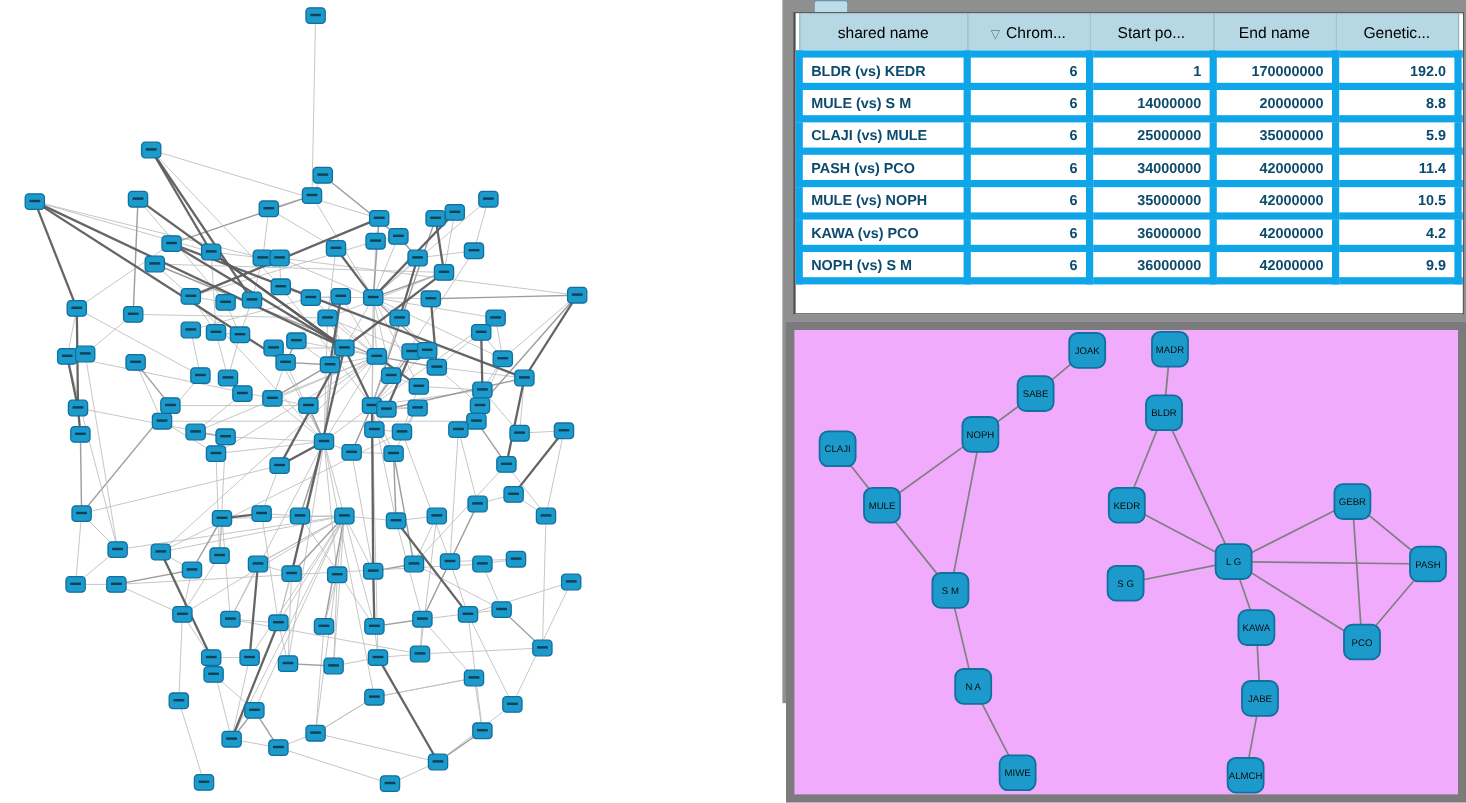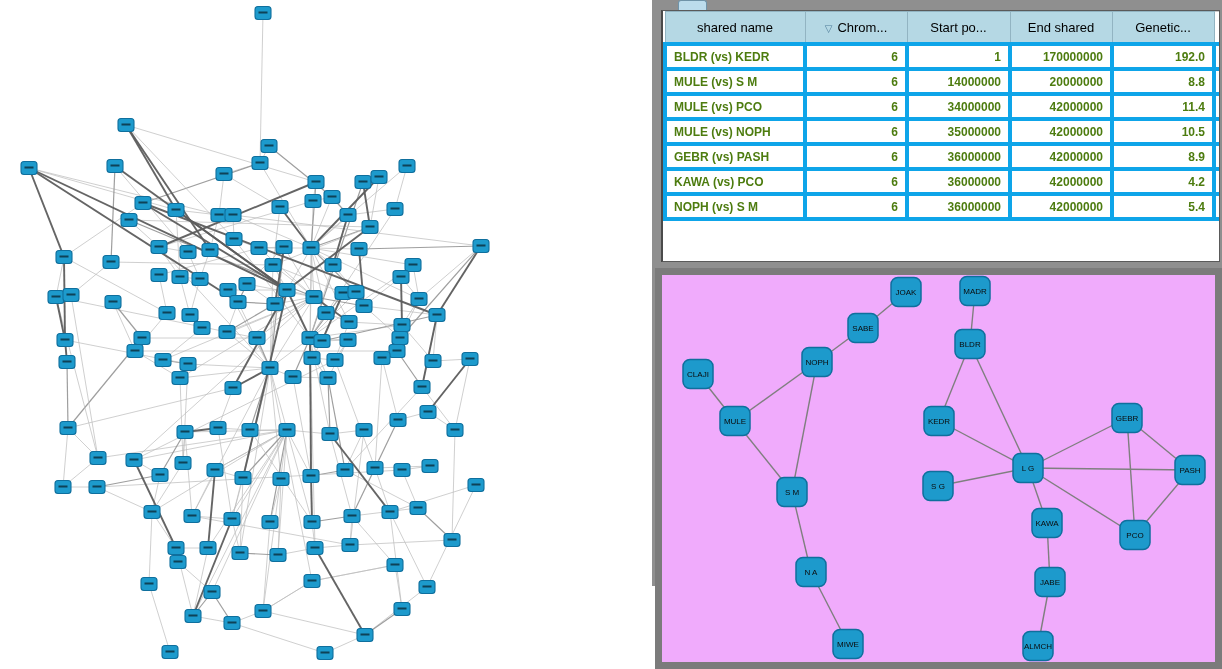--- a/index.html
+++ b/index.html
@@ -24,22 +24,22 @@
     background:#ffffff;border:1px solid #5a5a5a;border-left:2px solid #4a4a4a;
     box-sizing:border-box;overflow:hidden;
   }
   table#attr-table{border-collapse:collapse;table-layout:fixed;width:557px;}
   #attr-table th{
     height:30px;background:#b5d8e4;color:#000;font-size:13px;font-weight:400;
     border:1px solid #92b4c2;text-align:center;padding:0 6px;overflow:hidden;white-space:nowrap;
   }
   #attr-table th.no-bg{background:#ffffff;border:1px solid #c9c9c9;}
   #attr-table td{
-    height:21px;font-size:12px;font-weight:700;color:#4d7c0f;
-    border:4px solid #0ea5e9;padding:0 7px;overflow:hidden;white-space:nowrap;background:#fff;
+    height:21px;font-size:12px;font-weight:700;color:#0c4a6e;
+    border:6px solid #0ea5e9;padding:0 7px;overflow:hidden;white-space:nowrap;background:#fff;
   }
   #attr-table td.al{text-align:left;}
   #attr-table td.ar{text-align:right;}
   .filter-glyph{color:#4f7d99;font-size:10px;margin-right:5px;font-weight:400;}
   
   #small-net-panel{
     position:absolute;left:3px;top:268px;width:567px;height:401px;
     background:#f0abfc;border:7px solid #7b7b7b;box-sizing:border-box;
   }
   #small-net{position:absolute;left:0;top:0;}
@@ -668,21 +668,21 @@
             <col style="width: 103px;">
             <col style="width: 102px;">
             <col style="width: 102px;">
             <col style="width: 8px;">
           </colgroup>
         <thead>
             <tr id="attr-head">
               <th><span>shared name</span></th>
               <th><span class="filter-glyph">▽</span><span>Chrom...</span></th>
               <th><span>Start po...</span></th>
-              <th><span>End shared</span></th>
+              <th><span>End name</span></th>
               <th><span>Genetic...</span></th>
               <th class="no-bg"><span></span></th>
             </tr>
           </thead>
         <tbody id="attr-body">
             <tr>
               <td class="al">BLDR (vs) KEDR</td>
               <td class="ar">6</td>
               <td class="ar">1</td>
               <td class="ar">170000000</td>
@@ -691,57 +691,57 @@
             </tr>
             <tr>
               <td class="al">MULE (vs) S M</td>
               <td class="ar">6</td>
               <td class="ar">14000000</td>
               <td class="ar">20000000</td>
               <td class="ar">8.8</td>
               <td class="al"></td>
             </tr>
             <tr>
-              <td class="al">MULE (vs) PCO</td>
+              <td class="al">CLAJI (vs) MULE</td>
+              <td class="ar">6</td>
+              <td class="ar">25000000</td>
+              <td class="ar">35000000</td>
+              <td class="ar">5.9</td>
+              <td class="al"></td>
+            </tr>
+            <tr>
+              <td class="al">PASH (vs) PCO</td>
               <td class="ar">6</td>
               <td class="ar">34000000</td>
               <td class="ar">42000000</td>
               <td class="ar">11.4</td>
               <td class="al"></td>
             </tr>
             <tr>
               <td class="al">MULE (vs) NOPH</td>
               <td class="ar">6</td>
               <td class="ar">35000000</td>
               <td class="ar">42000000</td>
               <td class="ar">10.5</td>
               <td class="al"></td>
             </tr>
             <tr>
-              <td class="al">GEBR (vs) PASH</td>
-              <td class="ar">6</td>
-              <td class="ar">36000000</td>
-              <td class="ar">42000000</td>
-              <td class="ar">8.9</td>
-              <td class="al"></td>
-            </tr>
-            <tr>
               <td class="al">KAWA (vs) PCO</td>
               <td class="ar">6</td>
               <td class="ar">36000000</td>
               <td class="ar">42000000</td>
               <td class="ar">4.2</td>
               <td class="al"></td>
             </tr>
             <tr>
               <td class="al">NOPH (vs) S M</td>
               <td class="ar">6</td>
               <td class="ar">36000000</td>
               <td class="ar">42000000</td>
-              <td class="ar">5.4</td>
+              <td class="ar">9.9</td>
               <td class="al"></td>
             </tr>
           </tbody>
       </table>
     </div>
 
     <div id="small-net-panel">
       <svg id="small-net" width="553" height="387" viewBox="662 275 553 387">
           <line x1="906" y1="292" x2="863" y2="328" stroke="#7f7f7f" stroke-width="1.4" opacity="1"></line>
           <line x1="863" y1="328" x2="817" y2="362" stroke="#7f7f7f" stroke-width="1.4" opacity="1"></line>

